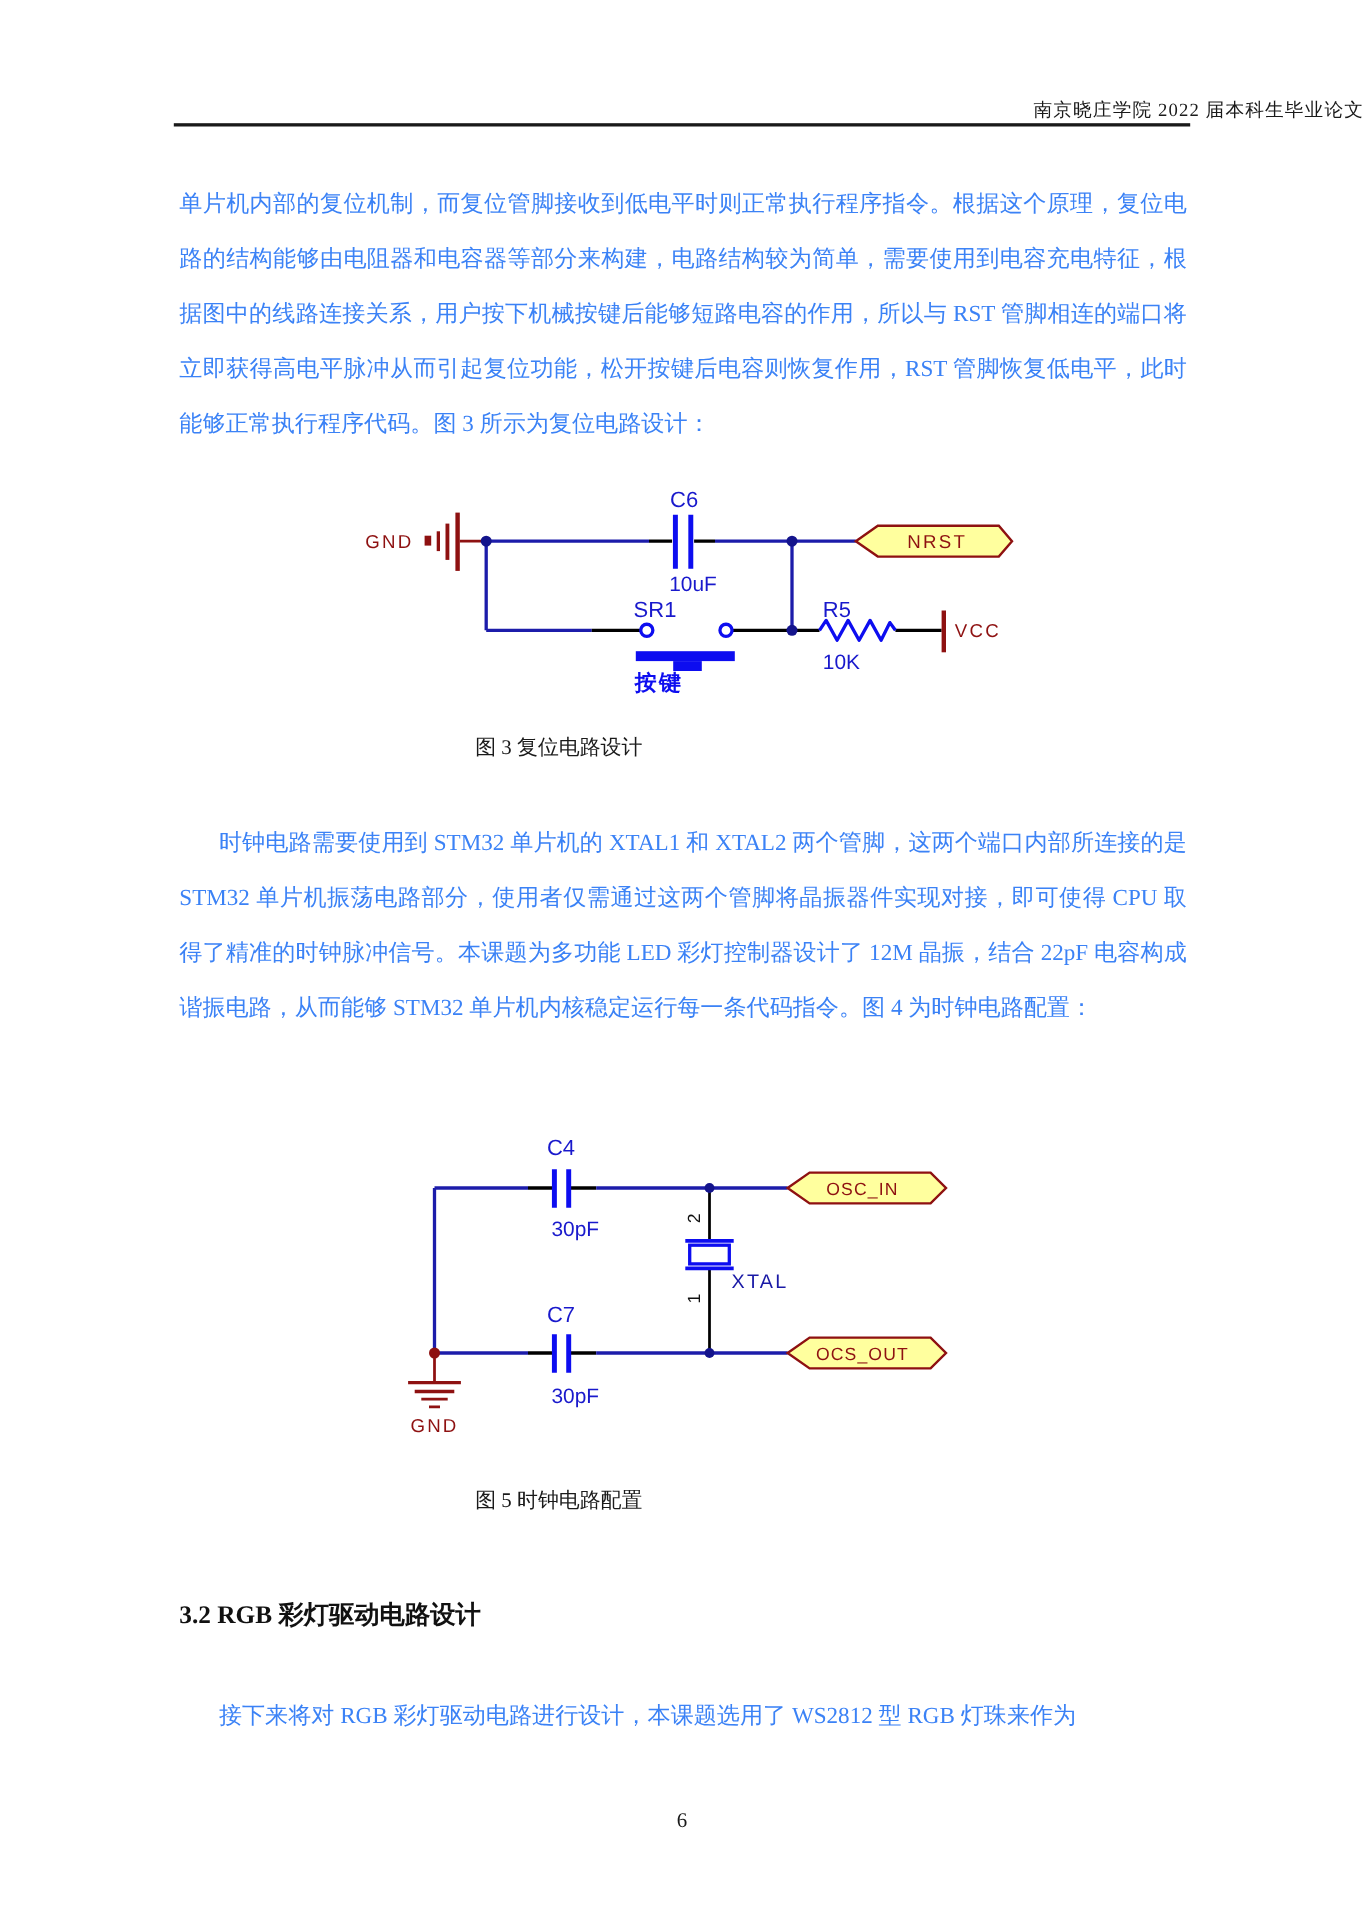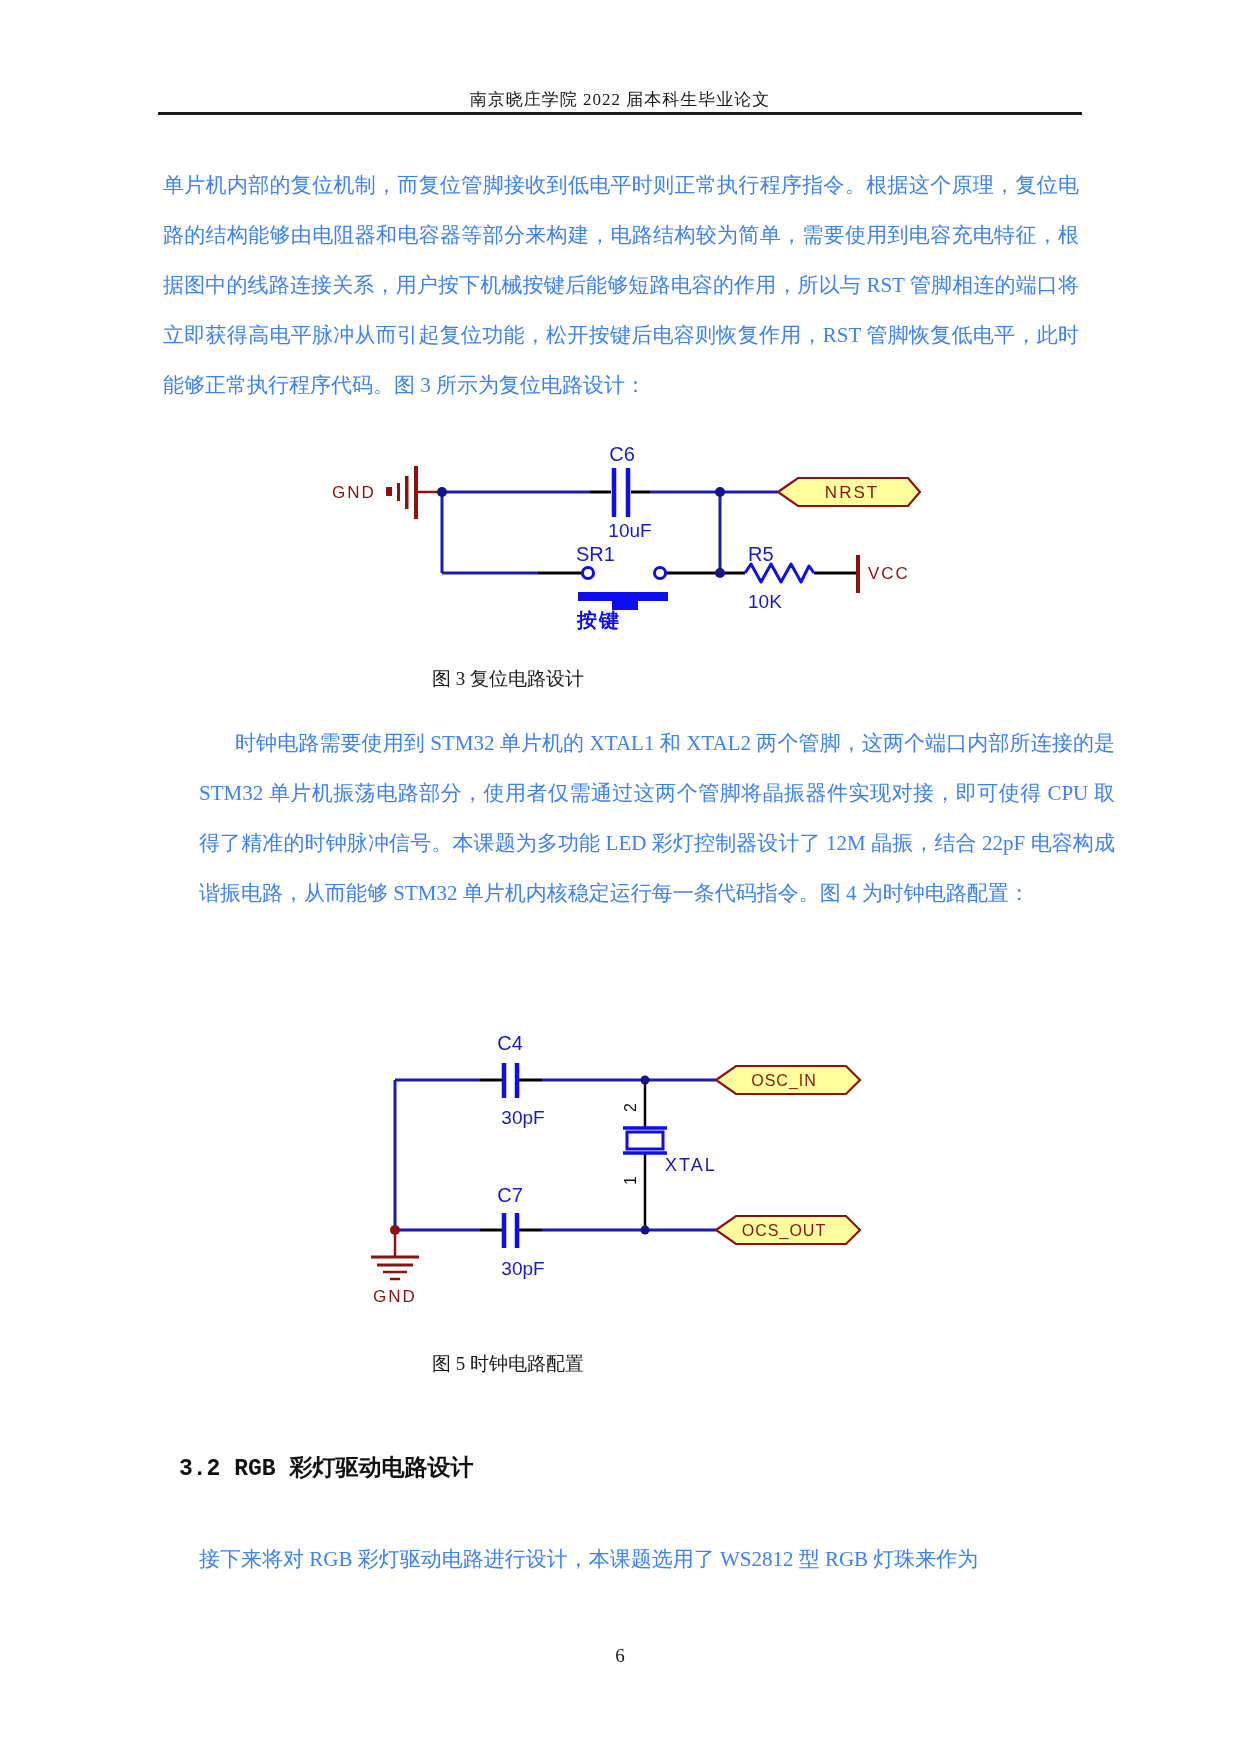--- a/index.html
+++ b/index.html
@@ -7,46 +7,46 @@
     position:relative;
     width:1240px;height:1752px;
     background:#ffffff;
     margin:0 auto;
     font-family:"Liberation Serif","DejaVu Serif",serif;
     color:#1a1a1a;
     overflow:hidden;
   }
   .header-text{
     position:absolute;top:88px;left:0;width:1240px;
-    text-align:center;font-size:17px;letter-spacing:1px;color:#1a1a1a;
+    text-align:right;font-size:17px;letter-spacing:1px;color:#1a1a1a;
   }
   .header-rule{
     position:absolute;top:112px;left:158px;width:924px;height:3px;
     background:#1a1a1a;
   }
   .body-par{
     position:absolute;left:163px;width:916px;
     font-size:21px;line-height:50px;
     text-align:justify;text-justify:inter-character;
     color:#3b82f6;
   }
   .par-indent{text-indent:36px;}
   .p1{top:160px;}
-  .p2{top:718px;margin-left:36px;}
+  .p2{top:741px;}
   .p3{top:1534px;}
   .fig-caption{
     position:absolute;left:0;width:1016px;text-align:center;
     font-size:19px;color:#1a1a1a;
   }
   .cap3{top:666px;}
   .cap4{top:1351px;}
   .section-heading{
     position:absolute;top:1452px;left:163px;
-    font-family:Liberation Mono, monospace;
-    font-weight:bold;font-size:23px;color:#111;margin-left:16px;
+    font-family:Liberation Serif, serif;
+    font-weight:bold;font-size:23px;color:#111;
   }
   .page-number{
     position:absolute;top:1645px;left:0;width:1240px;text-align:center;
     font-size:19px;color:#1a1a1a;
   }
   .fig3-svg{position:absolute;top:438px;left:320px;}
   .fig4-svg{position:absolute;top:1028px;left:360px;}
   svg text{
     font-family:"Liberation Sans","DejaVu Sans",sans-serif;
   }

